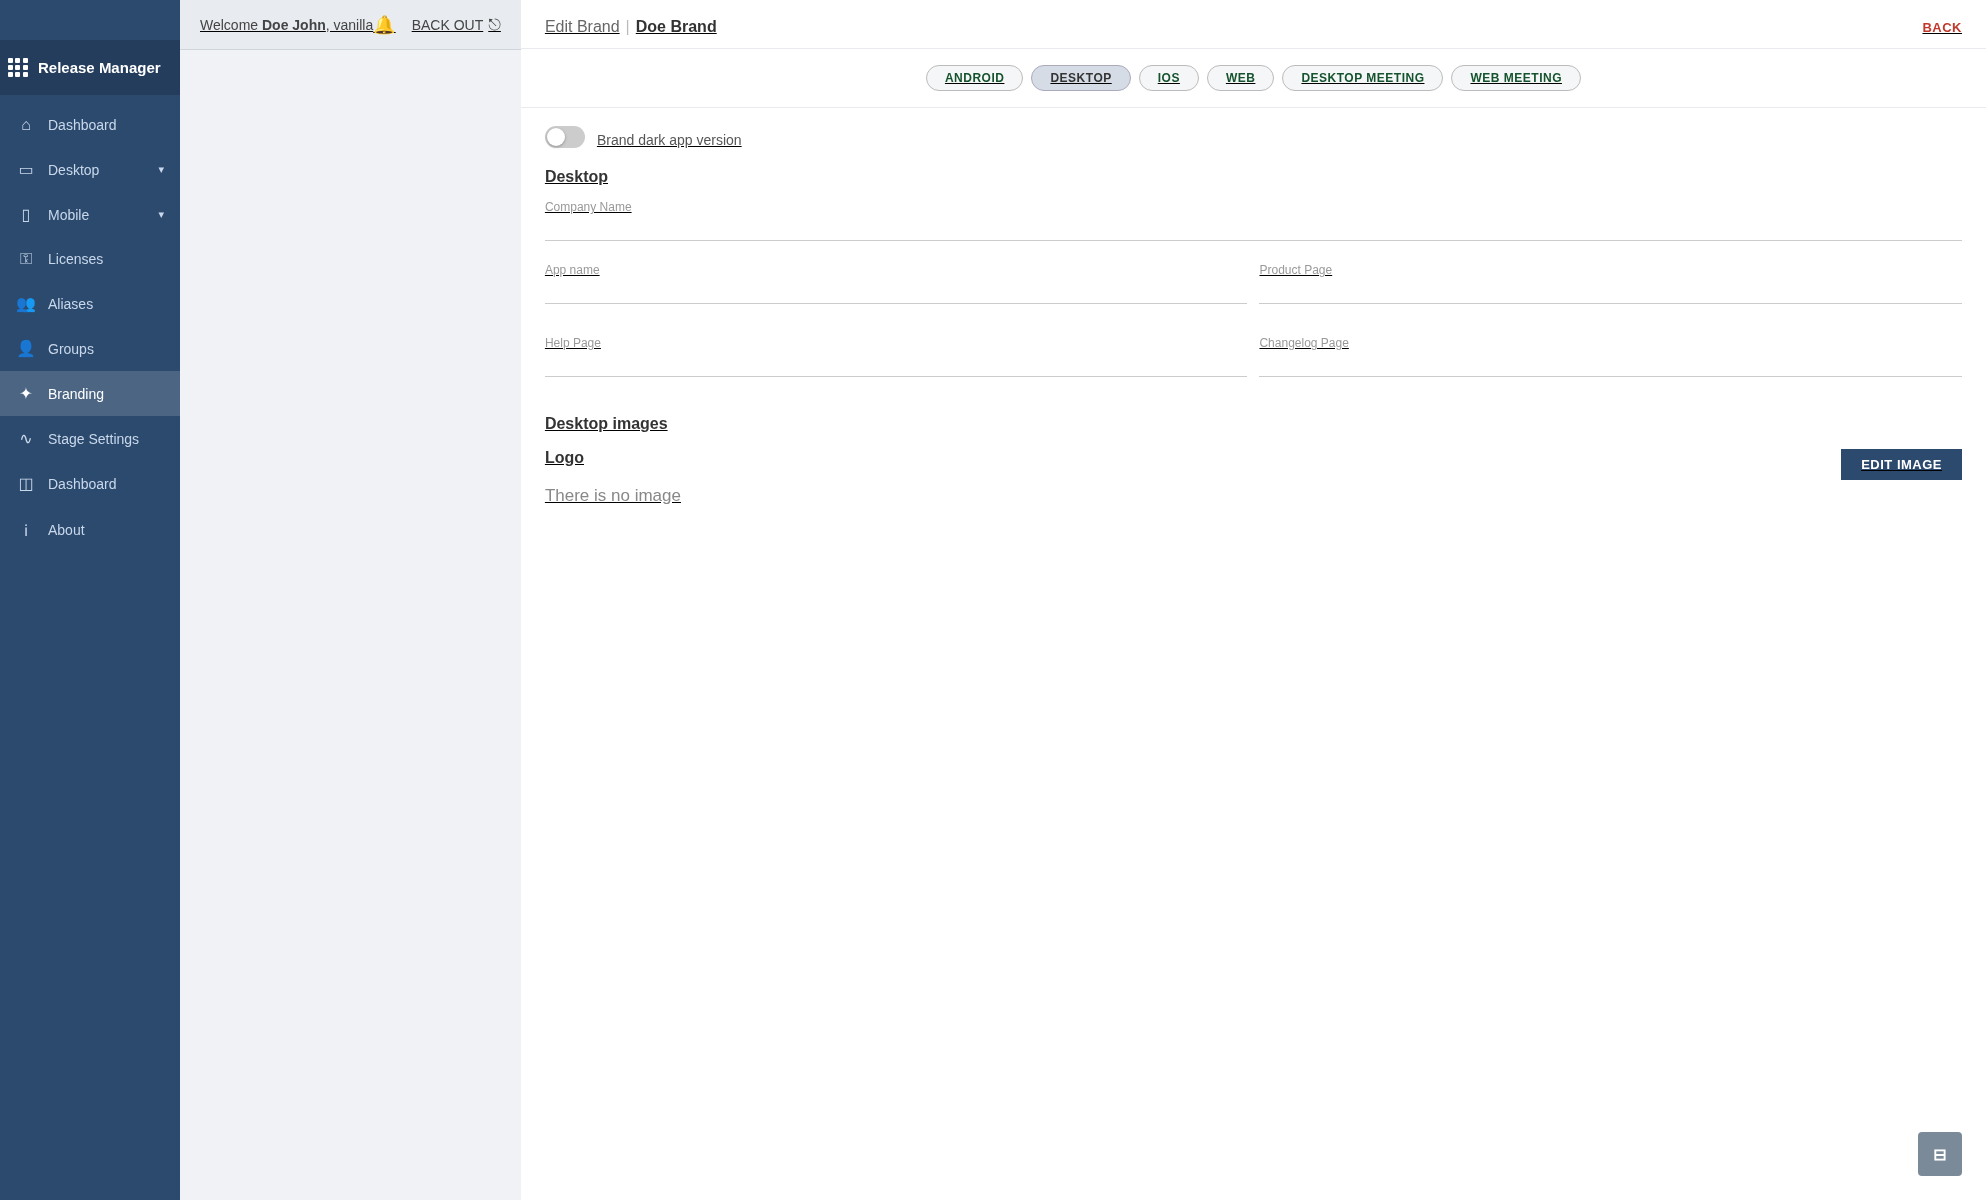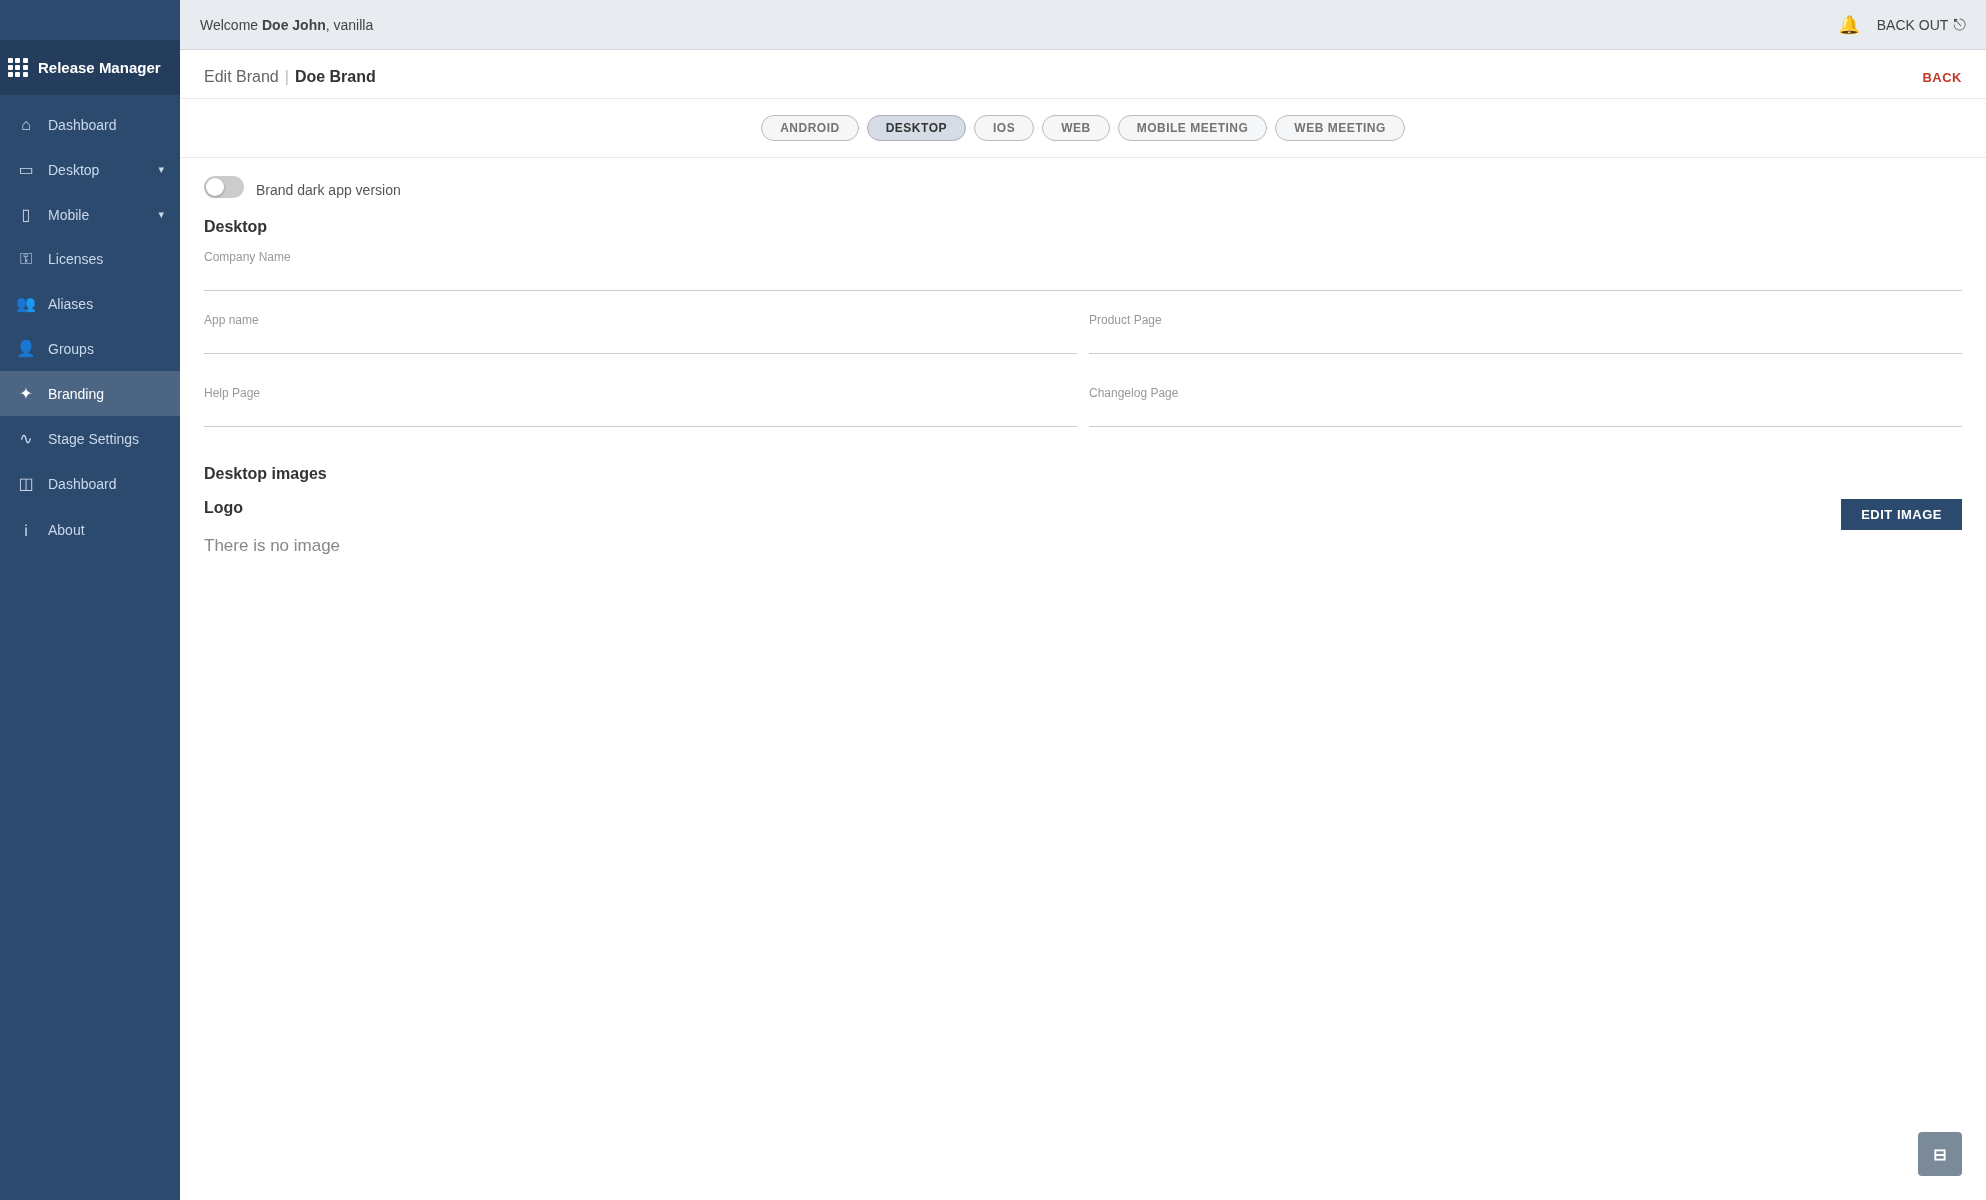--- a/index.html
+++ b/index.html
@@ -55,22 +55,23 @@
     }
     .nav-item.active { background: rgba(255,255,255,0.15); color: #fff; }
     .nav-item .nav-icon { width: 20px; text-align: center; font-size: 16px; }
     .nav-item .nav-label { flex: 1; }
     .nav-item .nav-arrow { font-size: 11px; }
 
     
     .main-wrapper {
       flex: 1;
       display: flex;
-      flex-direction: column;
+      flex-direction: row;
       overflow: hidden;
+      text-decoration: underline;
     }
     .topbar {
       background: #e8ecf0;
       display: flex;
       align-items: center;
       padding: 0 20px;
       height: 50px;
       border-bottom: 1px solid #d0d5db;
       justify-content: space-between;
     }
@@ -132,21 +133,21 @@
       gap: 8px;
       padding: 16px 24px;
       border-bottom: 1px solid #e8eaed;
     }
     .tab-pill {
       border: 1px solid #bbb;
       border-radius: 20px;
       padding: 5px 18px;
       font-size: 12px;
       font-weight: 600;
-      color: #737373;
+      color: #14532d;
       cursor: pointer;
       background: #f5f6f7;
       letter-spacing: 0.5px;
     }
     .tab-pill.active {
       background: #d6dce5;
       border-color: #aab;
       color: #333;
     }
 
@@ -350,21 +351,21 @@
         <span class="breadcrumb-brand">Doe Brand</span>
       </div>
       <button class="back-btn">BACK</button>
     </div>
 
     <div class="tabs-row">
       <div class="tab-pill">ANDROID</div>
       <div class="tab-pill active">DESKTOP</div>
       <div class="tab-pill">IOS</div>
       <div class="tab-pill">WEB</div>
-      <div class="tab-pill">MOBILE MEETING</div>
+      <div class="tab-pill">DESKTOP MEETING</div>
       <div class="tab-pill">WEB MEETING</div>
     </div>
 
     <div class="toggle-row">
       <div class="toggle-switch"></div>
       <span class="toggle-label">Brand dark app version</span>
     </div>
 
     <div class="section-title">Desktop</div>
 

